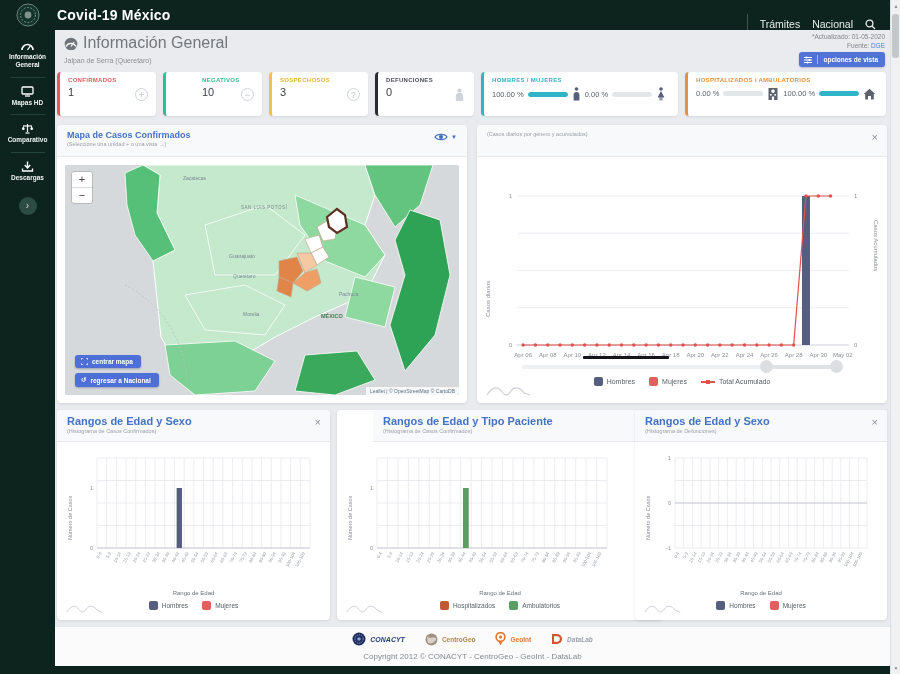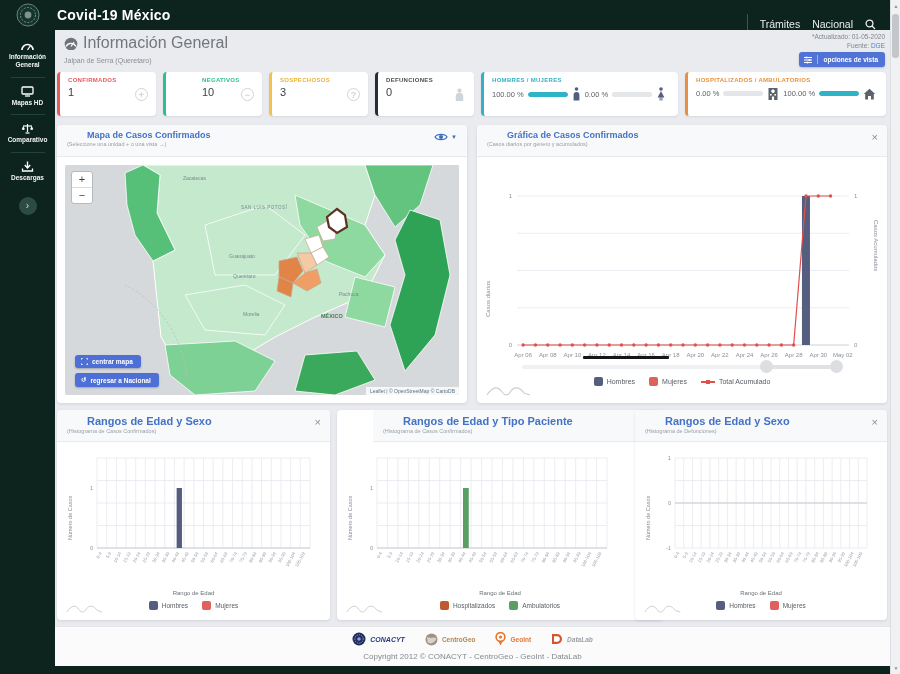--- a/index.html
+++ b/index.html
@@ -35,21 +35,21 @@
   .stat-value{font-size:11px;color:#3a3f45;margin-top:3px;}
   .circle-icon{position:absolute;right:8px;top:16px;width:13px;height:13px;border:1.5px solid #cfd4da;border-radius:50%;color:#cfd4da;font-size:9px;font-weight:700;text-align:center;line-height:12px;box-sizing:border-box;}
   .person-slot{position:absolute;right:9px;top:15px;}
   .pct-row{display:flex;align-items:center;gap:4px;margin-top:4px;}
   .pct-txt{font-size:7.5px;color:#5a6066;white-space:nowrap;}
   .bar{width:40px;height:5px;background:#e4e7ea;border-radius:3px;overflow:hidden;}
   .bar i{display:block;height:100%;background:#2fb3c7;border-radius:3px;}
   
   .panel{position:absolute;background:#fff;border-radius:4px;box-shadow:0 1px 3px rgba(60,65,90,.13);}
   .panel-h{height:32px;background:#f8f9fb;border-bottom:1px solid #e8eaee;border-radius:4px 4px 0 0;padding:5px 10px;box-sizing:border-box;position:relative;}
-  .panel-title{font-size:9px;color:#4472c4;font-weight:700;margin-left:20px;}
+  .panel-title{font-size:9px;color:#4472c4;font-weight:700;}
   .panel-sub{font-size:5.5px;color:#9aa0a8;margin-top:1px;}
   .close-x{position:absolute;right:9px;top:7px;color:#8a8f98;font-size:11px;line-height:11px;cursor:pointer;}
   
   #map-panel{left:57px;top:125px;width:410px;height:278px;}
   #eye-btn{position:absolute;right:10px;top:7px;display:flex;align-items:center;gap:3px;cursor:pointer;}
   #eye-caret{font-size:6px;color:#3f6ebf;}
   #map-body{position:absolute;left:8px;top:40px;width:394px;height:230px;background:#d6d9dc;border-radius:2px;overflow:hidden;}
   #zoom-ctl{position:absolute;left:6px;top:6px;width:20px;background:#fff;border:1px solid #b6babf;border-radius:3px;z-index:3;}
   .zbtn{height:15px;text-align:center;font-size:11px;line-height:15px;color:#444;cursor:pointer;}
   .zbtn + .zbtn{border-top:1px solid #d8dbde;}
@@ -326,21 +326,20 @@
       <div class="map-btn" id="btn-back">
         <span>↺</span>
         <span>regresar a Nacional</span>
       </div>
       <div id="map-attrib">Leaflet | © OpenStreetMap © CartoDB</div>
     </div>
   </div>
 
   <div class="panel" id="daily-panel">
     <div class="panel-h">
-      <div class="panel-title">Gráfica de Casos Confirmados</div>
       <div class="panel-sub">(Casos diarios por género y acumulados)</div>
       <div class="close-x">×</div>
     </div>
     <div class="vlabel" id="dv-left">Casos diarios</div>
     <div class="vlabel" id="dv-right">Casos Acumulados</div>
     <div id="daily-chart"><svg viewBox="0 0 368 200" width="368" height="200">
           <line x1="18" y1="10" x2="350" y2="10" stroke="#ebedf2" stroke-width="1"></line>
           <line x1="18" y1="47.25" x2="350" y2="47.25" stroke="#ebedf2" stroke-width="1"></line>
           <line x1="18" y1="84.5" x2="350" y2="84.5" stroke="#ebedf2" stroke-width="1"></line>
           <line x1="18" y1="121.75" x2="350" y2="121.75" stroke="#ebedf2" stroke-width="1"></line>

